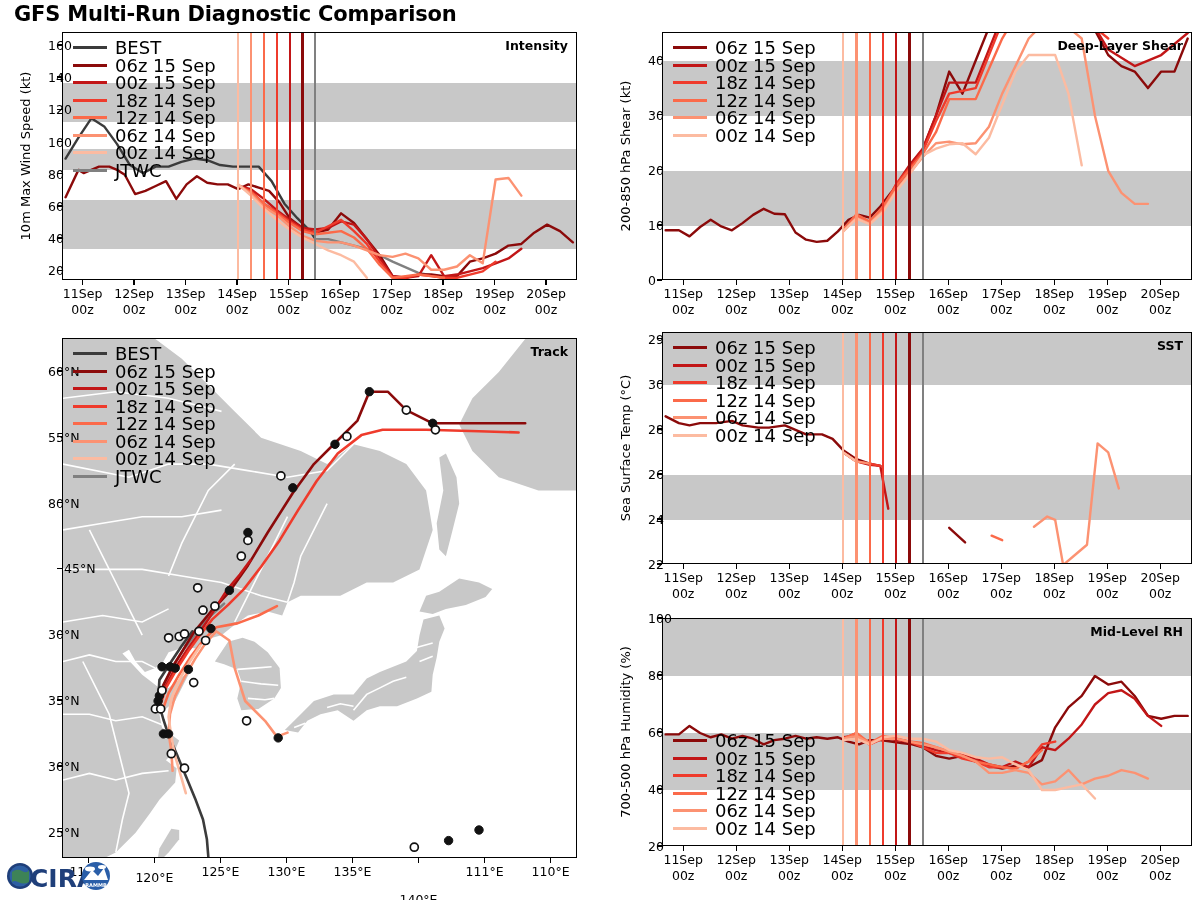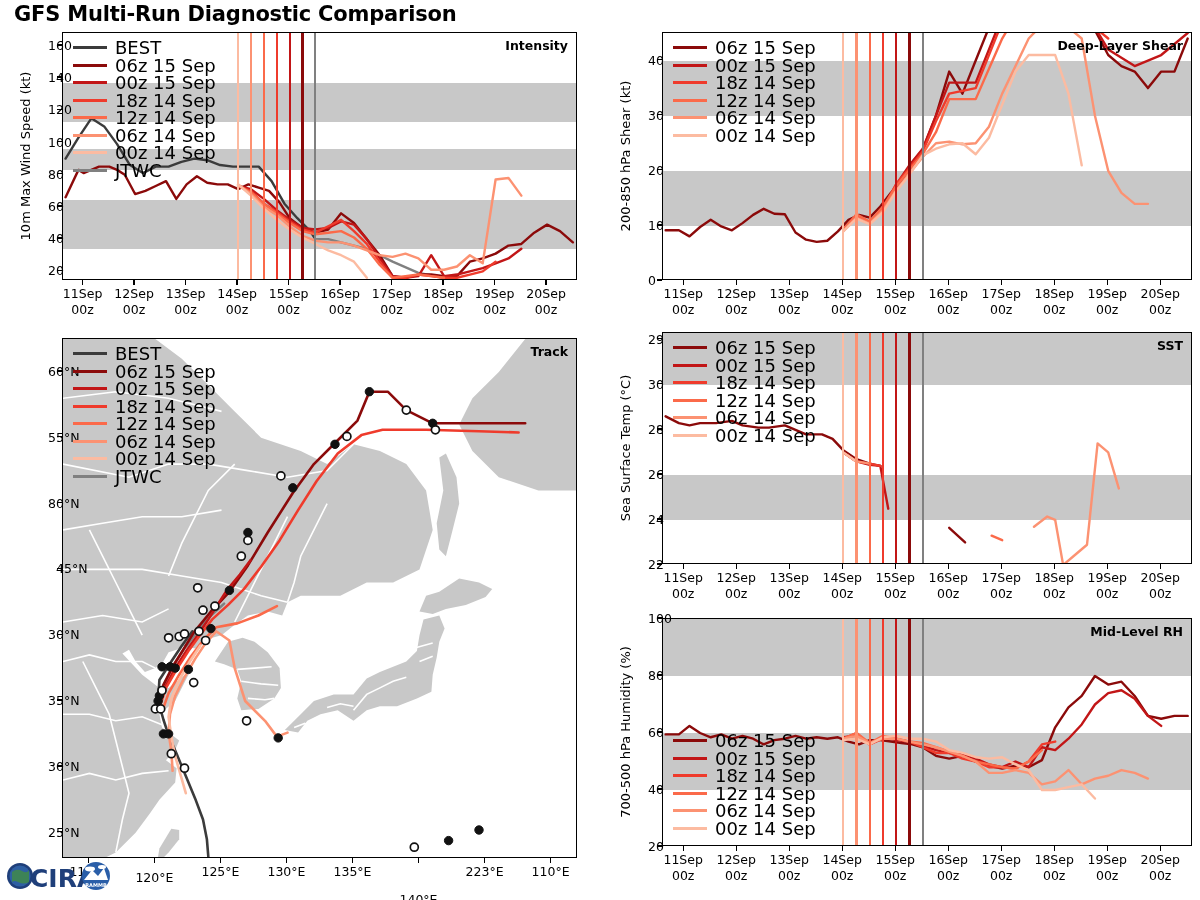--- a/index.html
+++ b/index.html
@@ -618,41 +618,41 @@
         </div>
         <div class="ytickmark" style="top: 492.971px;"></div>
         <div class="ytick" style="top: 493.671px; left: 0px; position: absolute; transform: translate(-100%, -50%); margin-left: -7px; margin-right: 0px;">25°N</div>
         <div class="ytickmark" style="top: 427.148px;"></div>
         <div class="ytick" style="top: 427.848px; left: 0px; position: absolute; transform: translate(-100%, -50%); margin-left: -7px; margin-right: 0px;">30°N</div>
         <div class="ytickmark" style="top: 361.325px;"></div>
         <div class="ytick" style="top: 362.025px; left: 0px; position: absolute; transform: translate(-100%, -50%); margin-left: -7px; margin-right: 0px;">35°N</div>
         <div class="ytickmark" style="top: 295.503px;"></div>
         <div class="ytick" style="top: 296.203px; left: 0px; position: absolute; transform: translate(-100%, -50%); margin-left: -7px; margin-right: 0px;">30°N</div>
         <div class="ytickmark" style="top: 229.68px;"></div>
-        <div class="ytick" style="top: 230.38px; left: 8px; position: absolute; transform: translate(-100%, -50%); margin-left: -7px; margin-right: 0px;">45°N</div>
+        <div class="ytick" style="top: 230.38px; left: 16px; position: absolute; transform: translate(-100%, -50%); margin-left: -7px; margin-right: 0px;">45°N</div>
         <div class="ytickmark" style="top: 163.857px;"></div>
         <div class="ytick" style="top: 164.557px; left: 0px; position: absolute; transform: translate(-100%, -50%); margin-left: -7px; margin-right: 0px;">80°N</div>
         <div class="ytickmark" style="top: 98.0342px;"></div>
         <div class="ytick" style="top: 98.7342px; left: 0px; position: absolute; transform: translate(-100%, -50%); margin-left: -7px; margin-right: 0px;">55°N</div>
         <div class="ytickmark" style="top: 32.2114px;"></div>
         <div class="ytick" style="top: 32.9114px; left: 0px; position: absolute; transform: translate(-100%, -50%); margin-left: -7px; margin-right: 0px;">60°N</div>
         <div class="xtickmark" style="left: 25.7103px; top: 520px; height: 5px;"></div>
         <div class="xtick" style="left: 26.4103px; top: 520px;">115°E</div>
         <div class="xtickmark" style="left: 91.7359px; top: 520px; height: 5px;"></div>
         <div class="xtick" style="left: 92.4359px; top: 520px; margin-top: 12px;">120°E</div>
         <div class="xtickmark" style="left: 157.762px; top: 520px; height: 5px;"></div>
         <div class="xtick" style="left: 158.462px; top: 520px;">125°E</div>
         <div class="xtickmark" style="left: 223.787px; top: 520px; height: 5px;"></div>
         <div class="xtick" style="left: 224.487px; top: 520px;">130°E</div>
         <div class="xtickmark" style="left: 289.813px; top: 520px; height: 5px;"></div>
         <div class="xtick" style="left: 290.513px; top: 520px;">135°E</div>
         <div class="xtickmark" style="left: 355.838px; top: 520px; height: 5px;"></div>
         <div class="xtick" style="left: 356.538px; top: 548px;">140°E</div>
         <div class="xtickmark" style="left: 421.864px; top: 520px; height: 5px;"></div>
-        <div class="xtick" style="left: 422.564px; top: 520px;">223°E</div>
+        <div class="xtick" style="left: 422.564px; top: 520px;">111°E</div>
         <div class="xtickmark" style="left: 487.89px; top: 520px; height: 5px;"></div>
         <div class="xtick" style="left: 488.59px; top: 520px;">110°E</div>
       </div>
     </div>
 
   <div class="logo">
     <svg width="110" height="44" viewBox="0 0 110 44">
       <circle cx="16" cy="22" r="13" fill="#1f3f7a"></circle>
       <circle cx="16" cy="22" r="10.5" fill="#2e5fa3"></circle>
       <path d="M8 18 Q13 14 18 17 Q23 20 25 16 L25 28 Q20 31 14 28 Q10 26 8 28 Z" fill="#3f8a4a" opacity="0.85"></path>

